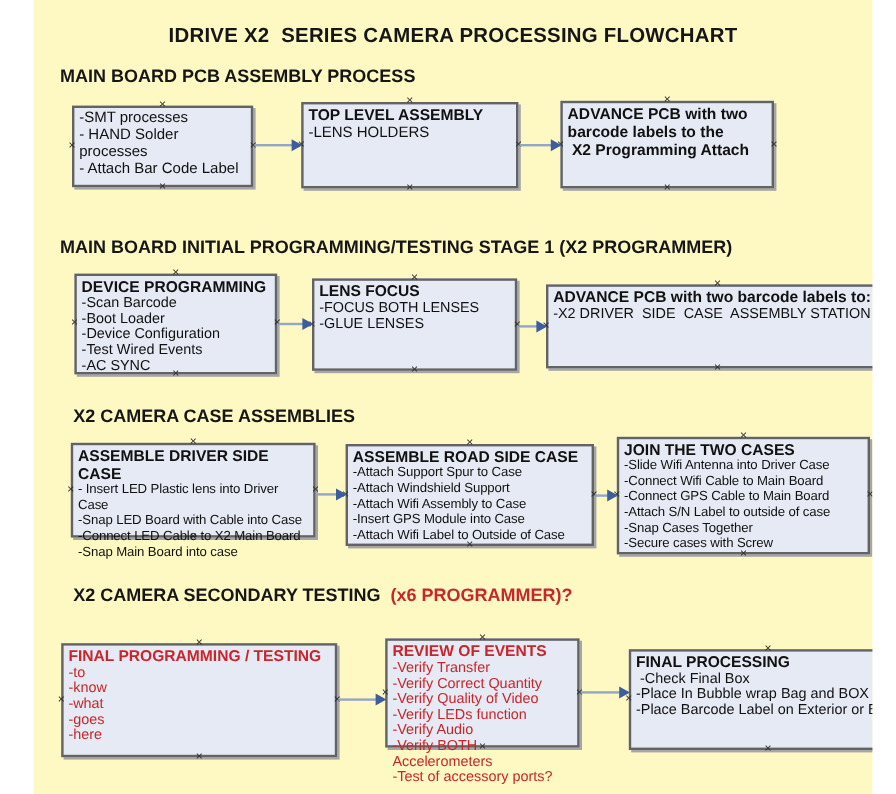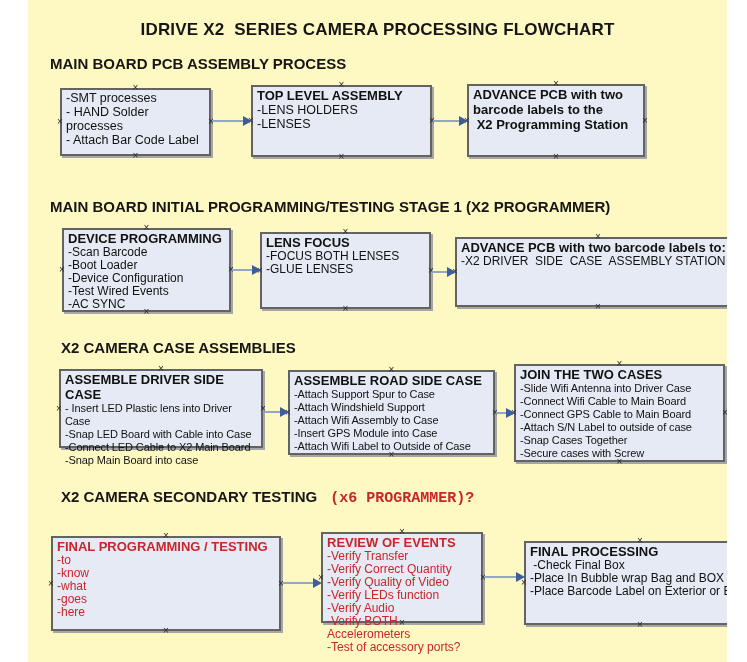--- a/index.html
+++ b/index.html
@@ -7,21 +7,21 @@
     position:relative;width:699px;height:662px;background:#fef9c3;overflow:hidden;
     font-family:"Liberation Sans","DejaVu Sans",sans-serif;color:#111111;margin-left:28px;
   }
   .chart-title{
     position:absolute;top:20px;left:0;width:100%;text-align:center;
     font-size:17px;font-weight:bold;white-space:pre;letter-spacing:.2px;color:#161616;
   }
   .sec-header{
     position:absolute;font-size:15px;font-weight:bold;white-space:pre;color:#161616;
   }
-  .sec-header .red-part{color:var(--red-text);font-family:Liberation Mono, monospace;}
+  .sec-header .red-part{color:var(--red-text);}
   .box{
     position:absolute;box-sizing:border-box;background:var(--box-fill);
     border:2px solid var(--box-border);box-shadow:2px 2px 0 var(--box-shadow);
     padding:1px 4px;overflow:visible;
   }
   .box-title{font-size:13px;font-weight:bold;line-height:15px;white-space:pre-wrap;}
   .box-item{white-space:pre-wrap;}
   .row1 .box-item{font-size:12.5px;line-height:14px;}
   .row2 .box-item{font-size:12px;line-height:13px;}
   .row3 .box-item{font-size:11px;line-height:13px;letter-spacing:-0.1px;}
@@ -57,31 +57,30 @@
     <div class="box-item">- Attach Bar Code Label</div>
   <span class="cp cp-top">×</span>
       <span class="cp cp-bottom">×</span>
       <span class="cp cp-left">×</span>
       <span class="cp cp-right">×</span>
     </div>
 
   <div class="box row1" style="left:223px;top:85px;width:181px;height:72px;">
     <div class="box-title">TOP LEVEL ASSEMBLY</div>
     <div class="box-item">-LENS HOLDERS</div>
-    <div class="box-item">-LENSES</div>
   <span class="cp cp-top">×</span>
       <span class="cp cp-bottom">×</span>
       <span class="cp cp-left">×</span>
       <span class="cp cp-right">×</span>
     </div>
 
   <div class="box row1" style="left:439px;top:84px;width:178px;height:73px;">
     <div class="box-title">ADVANCE PCB with two
 barcode labels to the
- X2 Programming Station</div>
+ X2 Programming Attach</div>
   <span class="cp cp-top">×</span>
       <span class="cp cp-bottom">×</span>
       <span class="cp cp-left">×</span>
       <span class="cp cp-right">×</span>
     </div>
 
   <div class="arrow" style="left:184px;top:120px;width:38px;"></div>
   <div class="arrow" style="left:405px;top:120px;width:33px;"></div>
 
   <div class="sec-header" style="left:22px;top:198px;"><span>MAIN BOARD INITIAL PROGRAMMING/TESTING STAGE 1 (X2 PROGRAMMER)</span></div>

